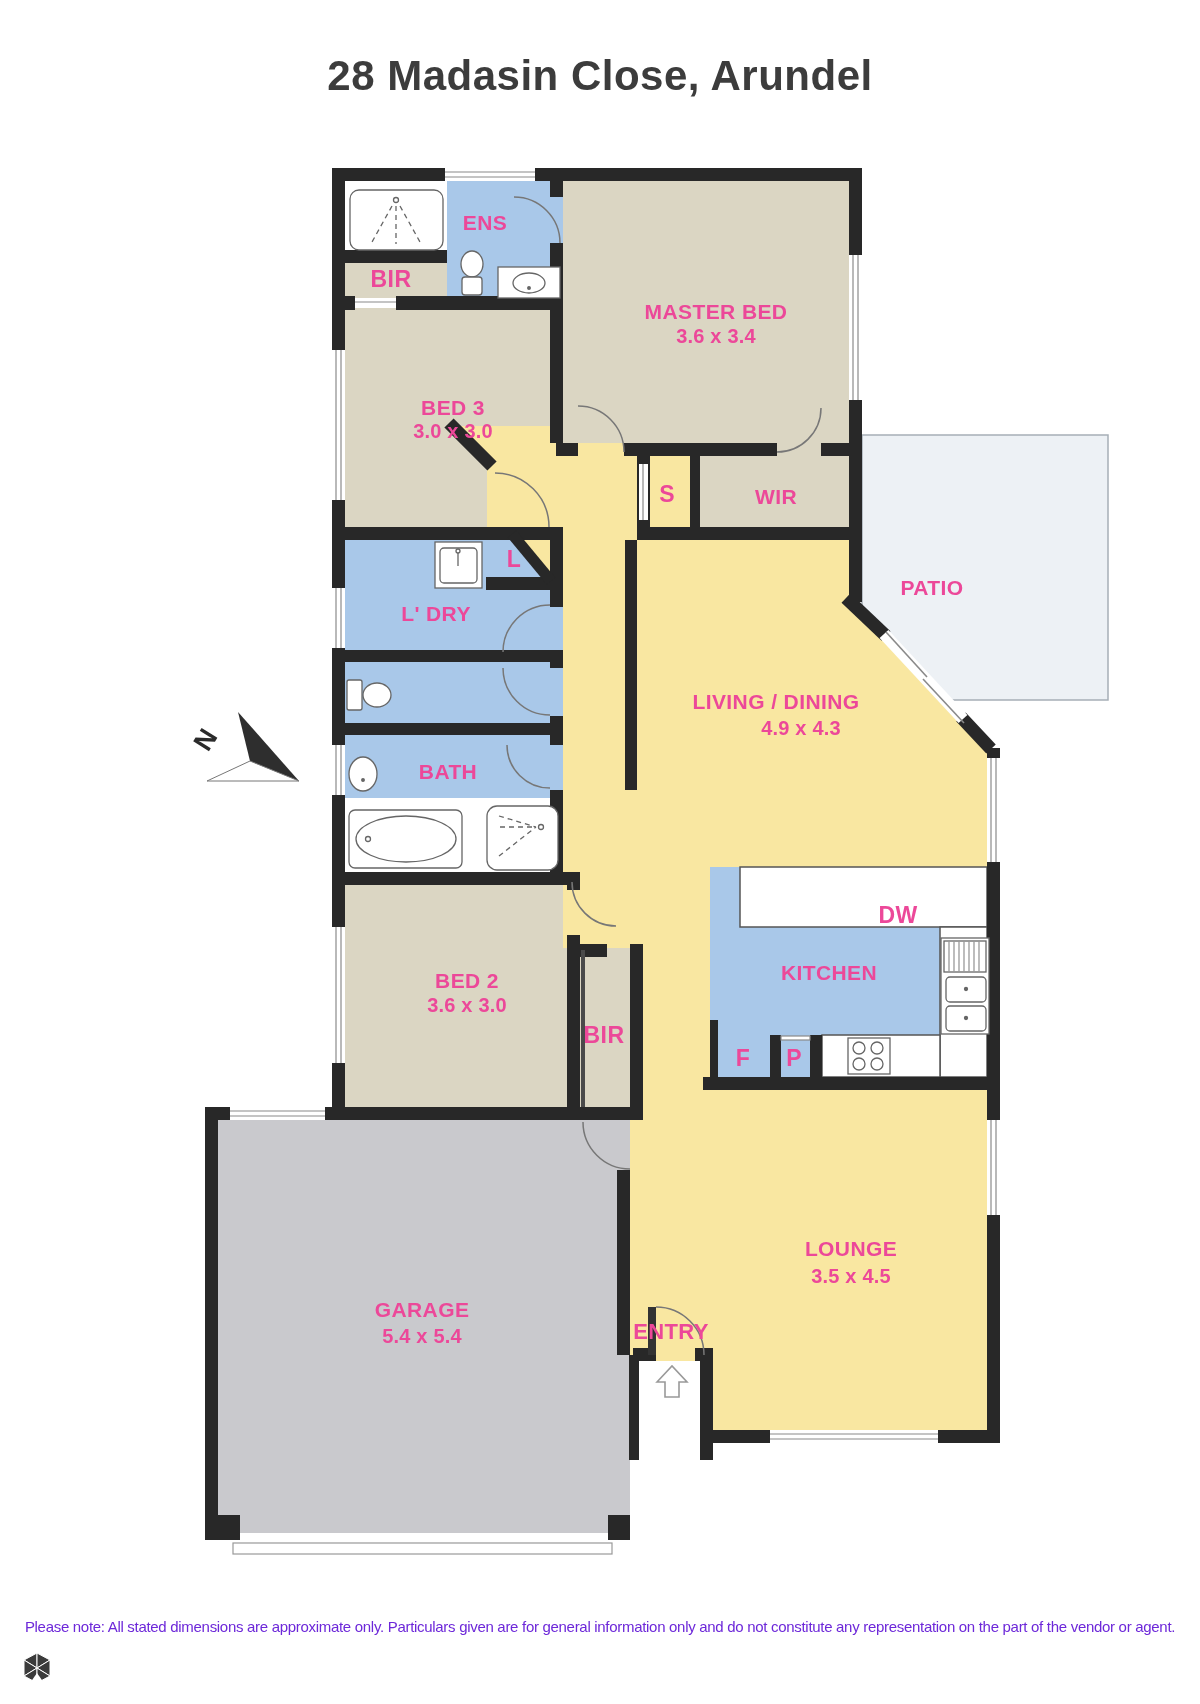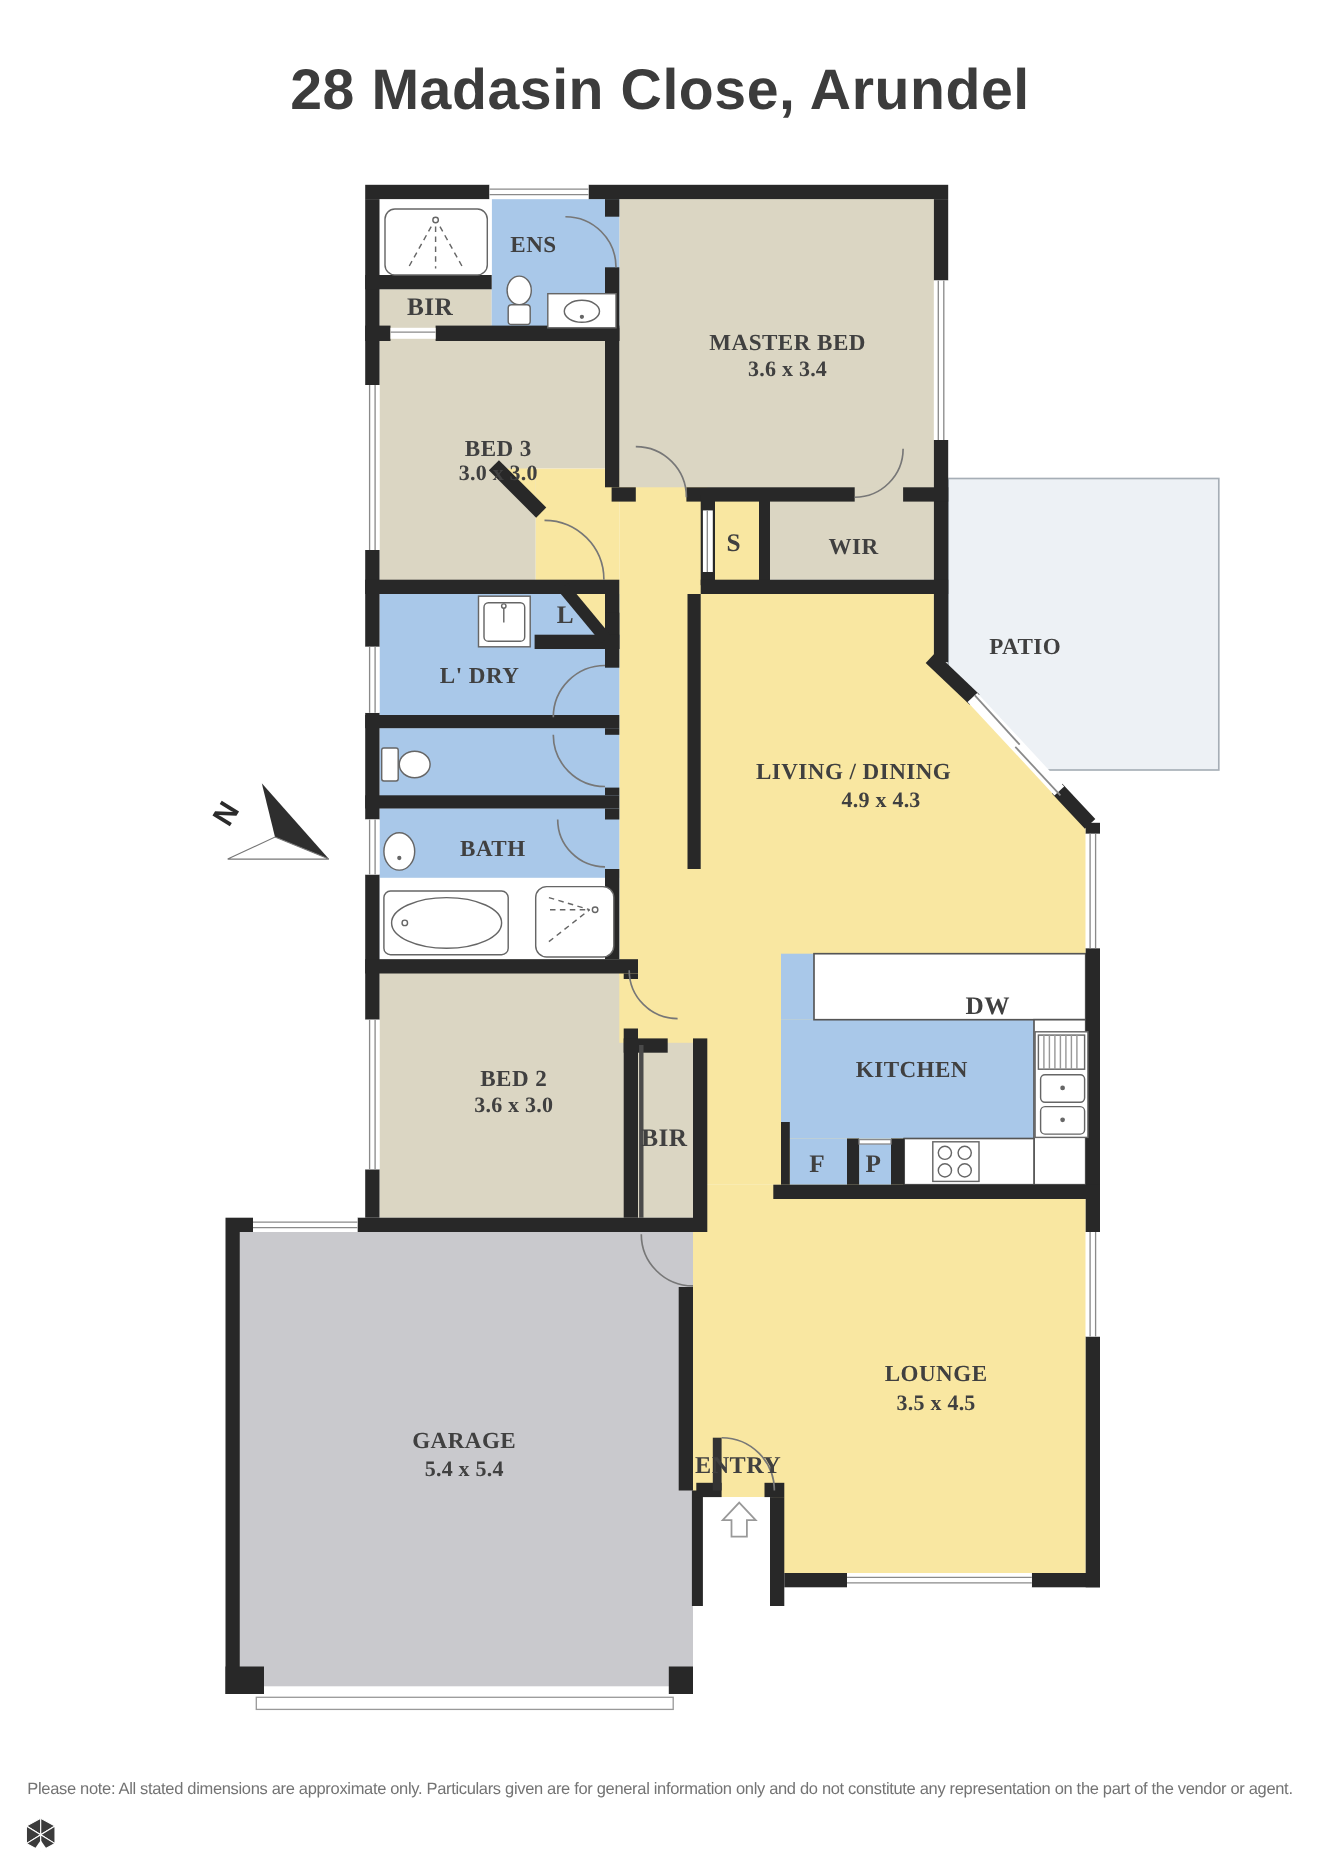--- a/index.html
+++ b/index.html
@@ -1,26 +1,26 @@
 <!DOCTYPE html>
 <html><head>
 <meta charset="utf-8">
 <style>
   html,body{margin:0;padding:0;background:#fff;}
   .page{position:relative;width:1200px;height:1704px;background:#fff;overflow:hidden;
         font-family:"Liberation Sans",sans-serif;}
   svg.plan{position:absolute;left:0;top:0;}
   .lbl{position:absolute;transform:translate(-50%,-50%);font-weight:bold;font-size:21px;
-       color:#404040;white-space:nowrap;letter-spacing:.4px;font-family:Liberation Serif, serif;}
+       color:#ec4899;white-space:nowrap;letter-spacing:.4px;}
   .lbl.dims{font-size:20px;letter-spacing:.2px;}
   .lbl.small{font-size:23px;}
   .title{position:absolute;left:0;top:52px;width:100%;text-align:center;font-weight:bold;
-         font-size:52px;color:#3c3c3c;letter-spacing:.5px;}
+         font-size:42px;color:#3c3c3c;letter-spacing:.5px;}
   .disclaimer{position:absolute;left:0;top:1618px;width:100%;text-align:center;
-              font-size:15px;color:#737373;letter-spacing:-.3px;white-space:nowrap;}
+              font-size:15px;color:#6d28d9;letter-spacing:-.3px;white-space:nowrap;}
   .n-letter{position:absolute;left:206px;top:740px;transform:translate(-50%,-50%) rotate(-58deg);
             font-weight:bold;font-size:27px;color:#2b2b2b;}
   
   .p-ens{left:485px;top:223px}      .p-bir1{left:391px;top:279px}
   .p-master{left:716px;top:312px}   .p-master-d{left:716px;top:336px}
   .p-bed3{left:453px;top:408px}     .p-bed3-d{left:453px;top:431px}
   .p-s{left:667px;top:494px}        .p-wir{left:776px;top:497px}
   .p-patio{left:932px;top:588px}    .p-linen{left:514px;top:559px}
   .p-ldry{left:436px;top:614px}     .p-bath{left:448px;top:772px}
   .p-living{left:776px;top:702px}   .p-living-d{left:801px;top:728px}

